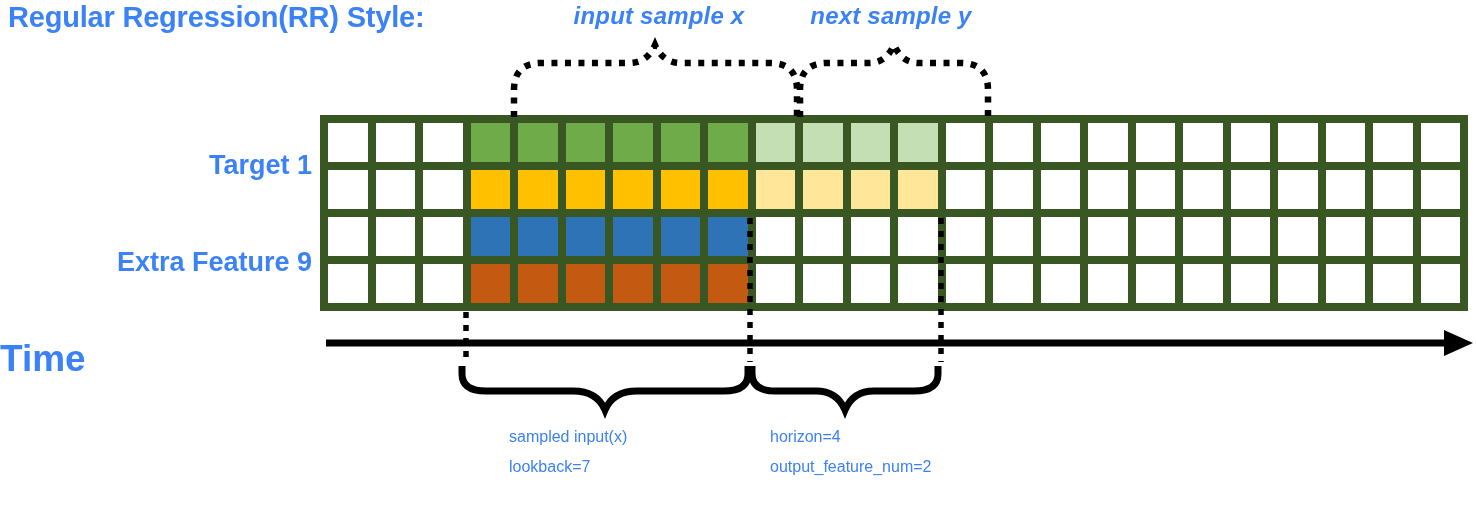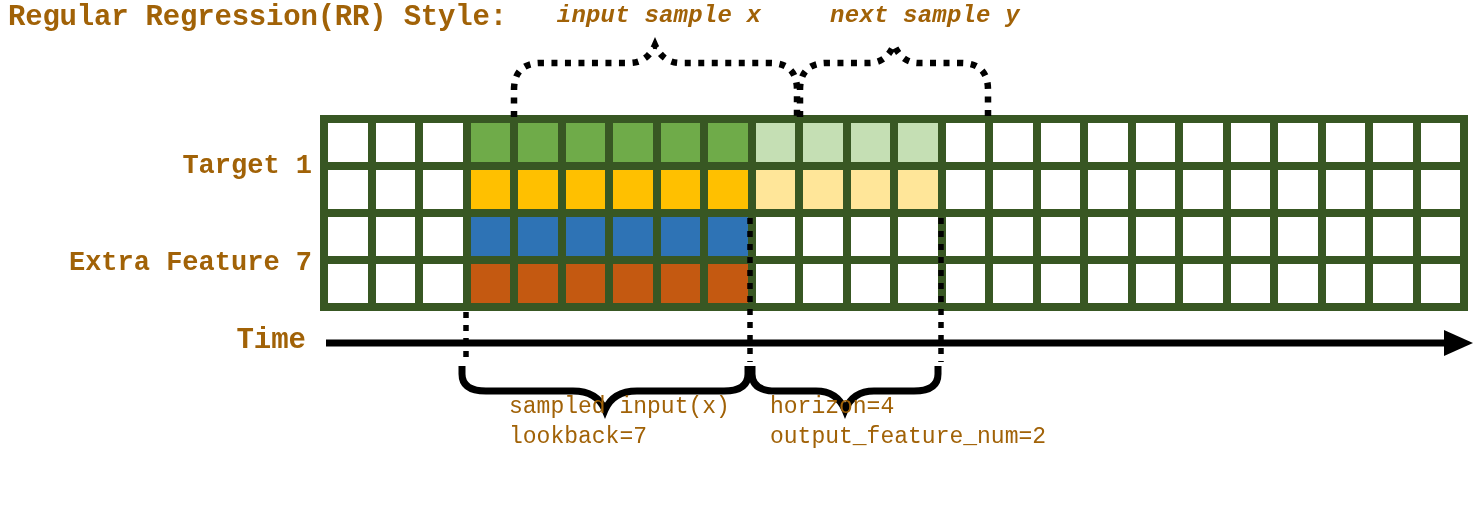--- a/index.html
+++ b/index.html
@@ -1,69 +1,69 @@
 <!DOCTYPE html>
 <html><head>
 <meta charset="utf-8">
 <style>
   html,body{margin:0;padding:0;background:#fff;}
   .canvas{
     position:relative;width:1476px;height:516px;background:#fff;
-    font-family:Liberation Mono, monospace;color:#a16207;overflow:hidden;
+    font-family:Liberation Sans, sans-serif;color:#3b82f6;overflow:hidden;
   }
   .title{
     position:absolute;left:8px;top:1px;
     font-size:29px;font-weight:bold;letter-spacing:-0.2px;
   }
   .next-label{
     position:absolute;top:2px;transform:translateX(-50%);
     font-size:24px;font-style:italic;font-weight:bold;letter-spacing:0.2px;
     white-space:nowrap;
   }
   .next-label.x{left:659px;}
-  .next-label.y{left:891px;margin-left:34px;}
+  .next-label.y{left:891px;}
   .row-labels{
     position:absolute;left:0;top:117px;width:312px;height:194px;
     display:flex;flex-direction:column;
   }
   .row-label{
     flex:1;display:flex;align-items:center;justify-content:flex-end;
     font-size:27px;font-weight:bold;white-space:nowrap;
   }
   .grid{
     position:absolute;left:320px;top:115px;width:1148px;height:196px;
     display:grid;grid-template-columns:repeat(24,1fr);grid-template-rows:repeat(4,1fr);
     gap:8px;padding:8px;box-sizing:border-box;
   }
   .cell{width:100%;height:100%;}
   .overlay{position:absolute;left:0;top:0;width:1476px;height:516px;}
   .time-label{
-    position:absolute;left:0;top:324px;width:306px;text-align:right;
-    font-size:29px;font-weight:bold;
+    position:absolute;left:0;top:338px;width:306px;
+    font-size:37px;font-weight:bold;
   }
   .anno{
-    position:absolute;top:392px;font-size:23px;line-height:30px;
+    position:absolute;top:422px;font-size:16px;line-height:30px;
     font-weight:normal;white-space:nowrap;
   }
   .anno.input{left:509px;}
   .anno.output{left:770px;}
 </style>
 </head>
 <body>
 
 <div class="canvas">
 
   <div class="title">Regular Regression(RR) Style:</div>
 
   <div class="next-label x">input sample x</div>
   <div class="next-label y">next sample y</div>
 
   <div class="row-labels">
     <div class="row-label">Target 1</div>
-    <div class="row-label">Extra Feature 7</div>
+    <div class="row-label">Extra Feature 9</div>
   </div>
 
   <div class="grid" style="background: rgb(56, 87, 35);">
       <div class="cell" style="background: rgb(255, 255, 255);"></div>
       <div class="cell" style="background: rgb(255, 255, 255);"></div>
       <div class="cell" style="background: rgb(255, 255, 255);"></div>
       <div class="cell" style="background: rgb(111, 171, 73);"></div>
       <div class="cell" style="background: rgb(111, 171, 73);"></div>
       <div class="cell" style="background: rgb(111, 171, 73);"></div>
       <div class="cell" style="background: rgb(111, 171, 73);"></div>

